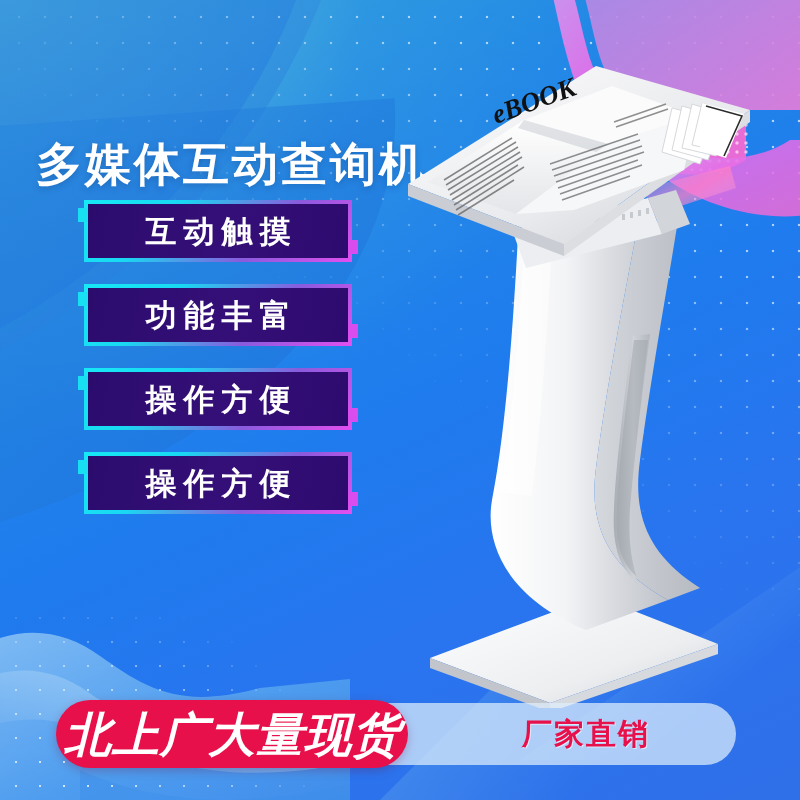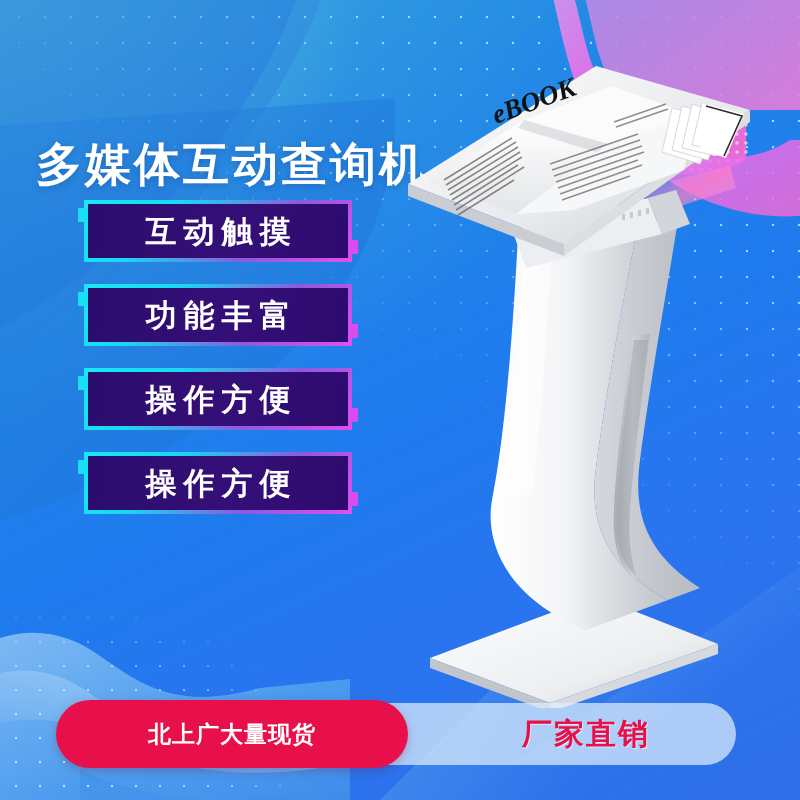--- a/index.html
+++ b/index.html
@@ -108,21 +108,21 @@
     position:absolute;left:64px;top:703px;width:672px;height:62px;
     background:rgba(222,238,252,.72);border-radius:31px;
   }
   .pill{
     position:absolute;left:56px;top:700px;width:352px;height:68px;
     background:#e8104a;border-radius:34px;
     display:flex;align-items:center;justify-content:center;
     box-shadow:0 3px 10px rgba(120,0,35,.25);
   }
   .pill-label{
-    color:#fff;font-size:23px;font-weight:700;
+    color:#fff;font-size:47px;font-weight:700;font-style:italic;
     letter-spacing:1px;line-height:1;white-space:nowrap;
   }
   .direct{
     position:absolute;left:452px;top:702px;width:268px;height:64px;
     display:flex;align-items:center;justify-content:center;
     color:#e8104a;font-size:30px;font-weight:700;letter-spacing:2px;
     line-height:1;white-space:nowrap;
     text-shadow:1px 1px 0 rgba(255,255,255,.55);
   }
 </style>

